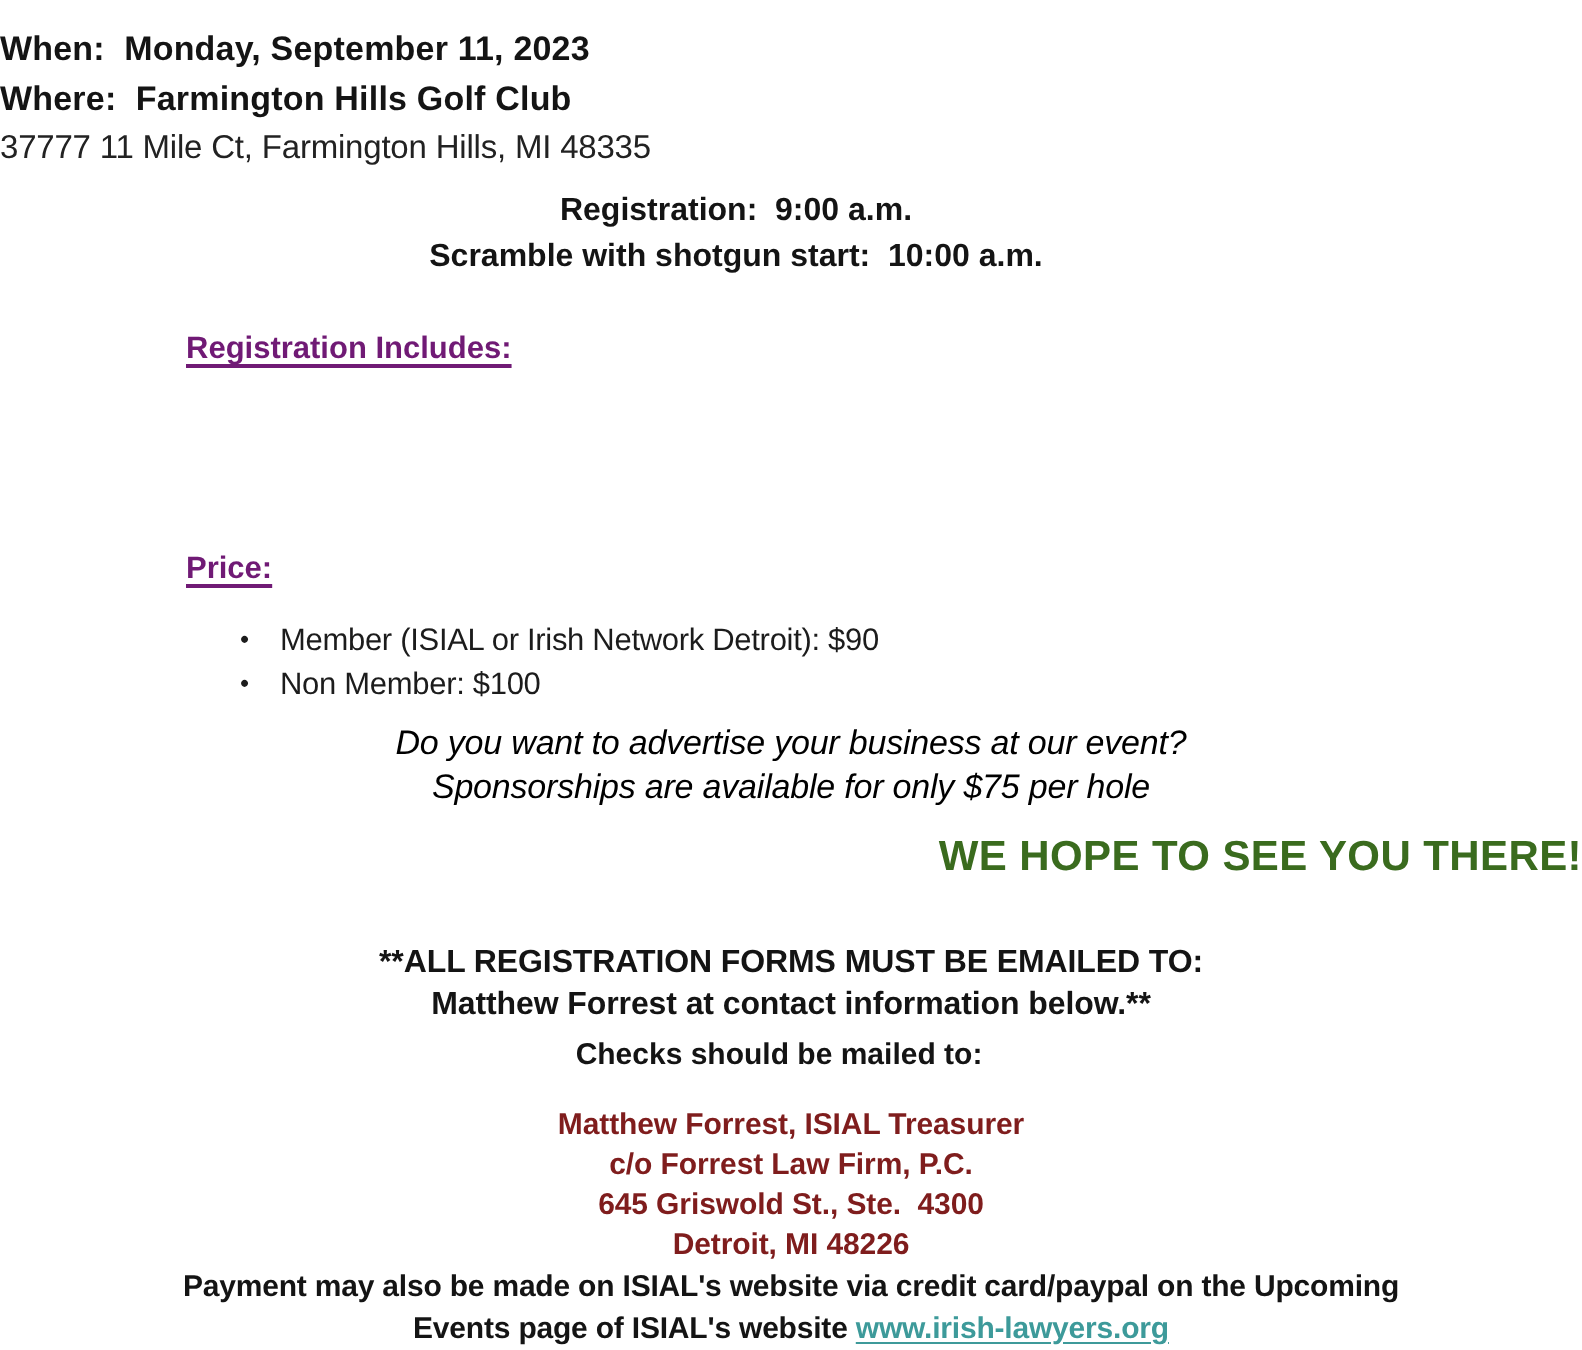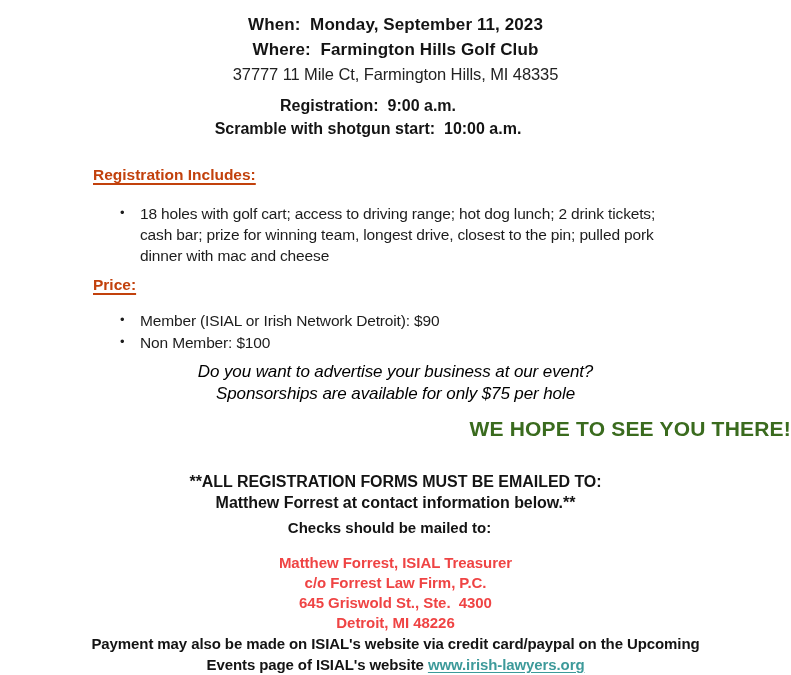--- a/index.html
+++ b/index.html
@@ -23,21 +23,21 @@
     position: relative;
     background: #ffffff;
   }
 
   
   .header-block {
     position: absolute;
     left: 0;
     top: 12px;
     width: 791px;
-    text-align: center;
+    text-align: left;
   }
   .hdr-line {
     font-size: 17px;
     font-weight: bold;
     line-height: 25px;
     letter-spacing: 0.1px;
     color: #141414;
     white-space: pre;
   }
   .addr-line {
@@ -63,21 +63,21 @@
     color: #141414;
     white-space: pre;
   }
 
   
   .section-heading {
     position: absolute;
     left: 93px;
     font-size: 15.5px;
     font-weight: bold;
-    color: #c2410c;
+    color: #701a75;
     text-decoration: underline;
     text-underline-offset: 3px;
     text-decoration-thickness: 1.5px;
   }
   #heading-registration { top: 166px; }
   #heading-price        { top: 276px; }
 
   
   .bullet-list {
     position: absolute;
@@ -168,21 +168,21 @@
     position: absolute;
     left: 0;
     top: 553px;
     width: 791px;
     text-align: center;
   }
   .mailing-line {
     font-size: 15px;
     font-weight: bold;
     line-height: 20px;
-    color: #ef4444;
+    color: #7f1d1d;
     letter-spacing: -0.05px;
     white-space: pre;
   }
 
   
   .payment-block {
     position: absolute;
     left: 0;
     top: 633px;
     width: 791px;
@@ -213,23 +213,20 @@
     <div class="addr-line">37777 11 Mile Ct, Farmington Hills, MI 48335</div>
   </div>
 
   <div class="times-block">
     <div class="time-line">Registration:  9:00 a.m.</div>
     <div class="time-line">Scramble with shotgun start:  10:00 a.m.</div>
   </div>
 
   <div class="section-heading" id="heading-registration">Registration Includes:</div>
 
-  <ul class="bullet-list" id="list-registration">
-    <li class="bullet-item">18 holes with golf cart; access to driving range; hot dog lunch; 2 drink tickets; cash bar; prize for winning team, longest drive, closest to the pin; pulled pork dinner with mac and cheese</li>
-  </ul>
 
   <div class="section-heading" id="heading-price">Price:</div>
 
   <ul class="bullet-list" id="list-price">
     <li class="bullet-item">Member (ISIAL or Irish Network Detroit): $90</li>
     <li class="bullet-item">Non Member: $100</li>
   </ul>
 
   <div class="sponsor-block">
     <div class="sponsor-line">Do you want to advertise your business at our event?</div>

